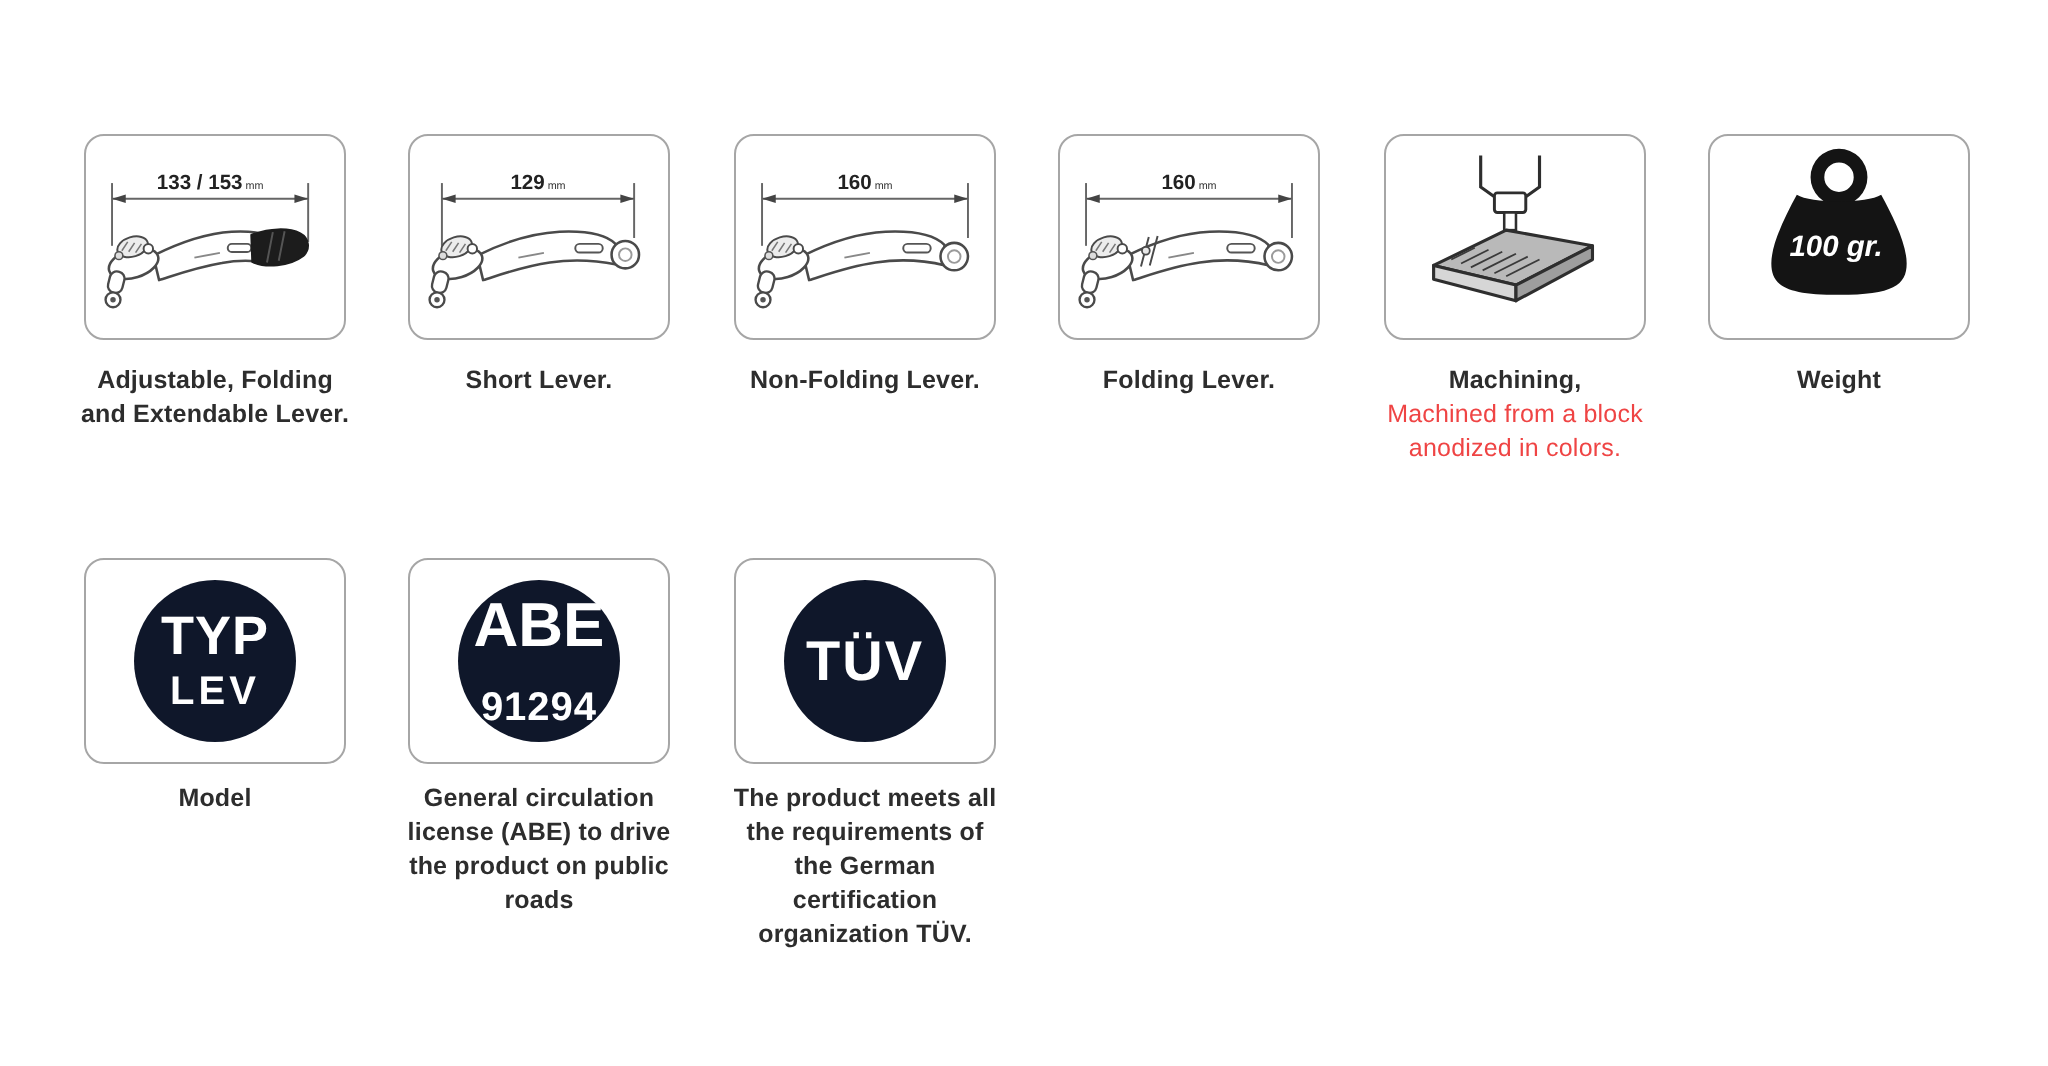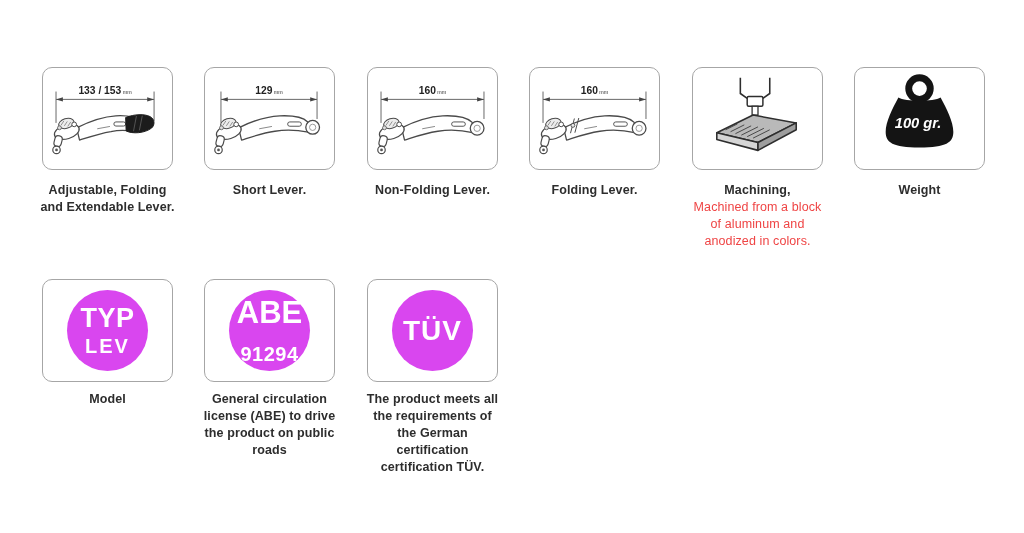--- a/index.html
+++ b/index.html
@@ -11,21 +11,21 @@
     position:absolute;width:131px;height:103px;box-sizing:border-box;
     border:1px solid #a6a6a6;border-radius:10px;background:#fff;
     display:flex;align-items:center;justify-content:center;
   }
   .caption{
     position:absolute;width:180px;text-align:center;
     font-size:12.5px;font-weight:700;color:#2d2d2d;line-height:17px;letter-spacing:.1px;
   }
   .caption .sub{font-weight:400;color:#ef4444;}
   .badge-circle{
-    width:81px;height:81px;border-radius:50%;background:#d946ef;color:#ffffff;
+    width:81px;height:81px;border-radius:50%;background:#0f172a;color:#ffffff;
     display:flex;flex-direction:column;align-items:center;justify-content:center;line-height:1;
   }
   .badge-l1{font-weight:700;letter-spacing:.5px;}
   .badge-l2{font-weight:700;}
   .typ .badge-l1{font-size:27px;}
   .typ .badge-l2{font-size:20px;letter-spacing:2px;margin-top:4px;}
   .abe .badge-l1{font-size:31px;letter-spacing:0;}
   .abe .badge-l2{font-size:20px;margin-top:16px;letter-spacing:.5px;}
   .tuv .badge-l1{font-size:28px;letter-spacing:1px;}
   svg{display:block;}
@@ -176,21 +176,20 @@
           <path d="M43 67 L59 59"></path>
         <path d="M49 68.5 L66 60"></path>
           <path d="M55 70 L72 61.5"></path>
           <path d="M61 71.5 L78 63"></path>
       </g>
     </svg>
   </div>
   <div class="caption" style="left:667.5px;top:182px;">
     <div>Machining,</div>
     <div class="sub">Machined from a block</div>
-    <div class="sub">of aluminum and</div>
     <div class="sub">anodized in colors.</div>
   </div>
 
   <div class="card" style="left:854px;top:67px;">
     <svg width="129" height="101" viewBox="0 0 131 103">
       <path fill-rule="evenodd" fill="#141414" d="M65.5 6.5 A14.5 14.5 0 1 0 65.5 35.5 A14.5 14.5 0 1 0 65.5 6.5 Z
            M65.5 13.5 A7.5 7.5 0 1 1 65.5 28.5 A7.5 7.5 0 1 1 65.5 13.5 Z"></path>
       <path fill="#141414" d="M44 30 C38 41 31 55 31 65 C31 76 38 81 65.5 81 C93 81 100 76 100 65 C100 55 93 41 87 30 C80 34.5 51 34.5 44 30 Z"></path>
       <text class="wt-label" x="64" y="61" text-anchor="middle">100 gr.</text>
     </svg>
@@ -225,16 +224,16 @@
   <div class="card" style="left:367px;top:279px;">
     <div class="badge-circle tuv">
       <div class="badge-l1">TÜV</div>
     </div>
   </div>
   <div class="caption" style="left:342.5px;top:391px;">
     <div>The product meets all</div>
     <div>the requirements of</div>
     <div>the German</div>
     <div>certification</div>
-    <div>certification TÜV.</div>
+    <div>organization TÜV.</div>
   </div>
 
 </div>
 
 </body></html>

